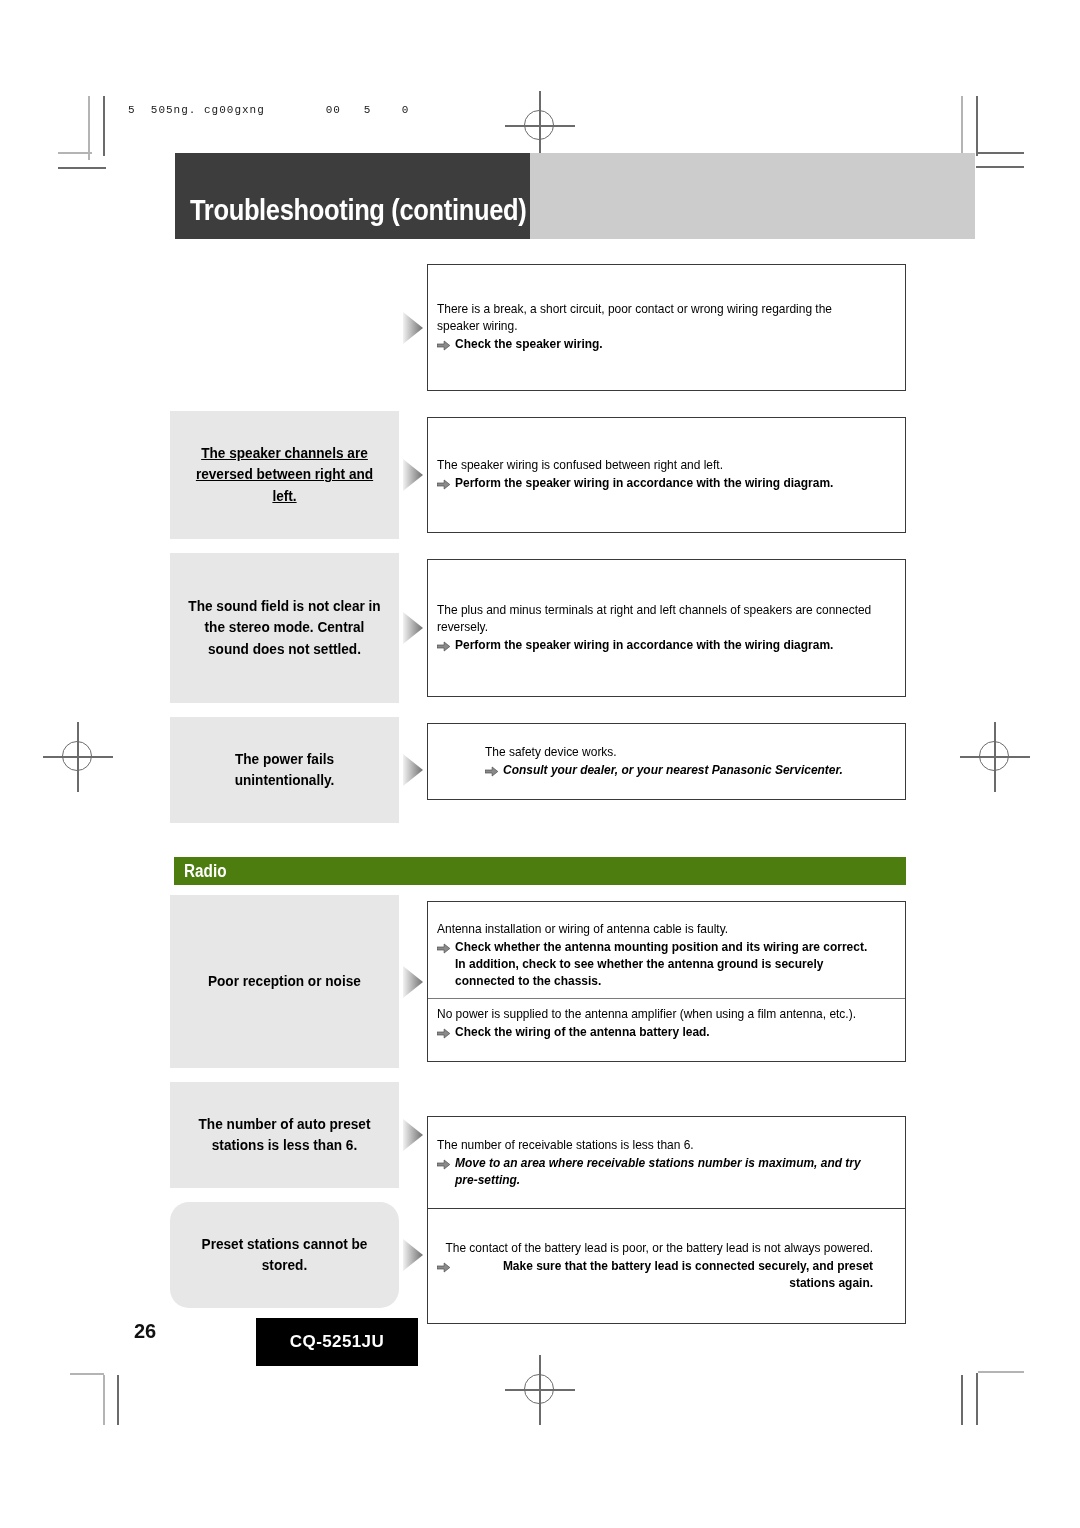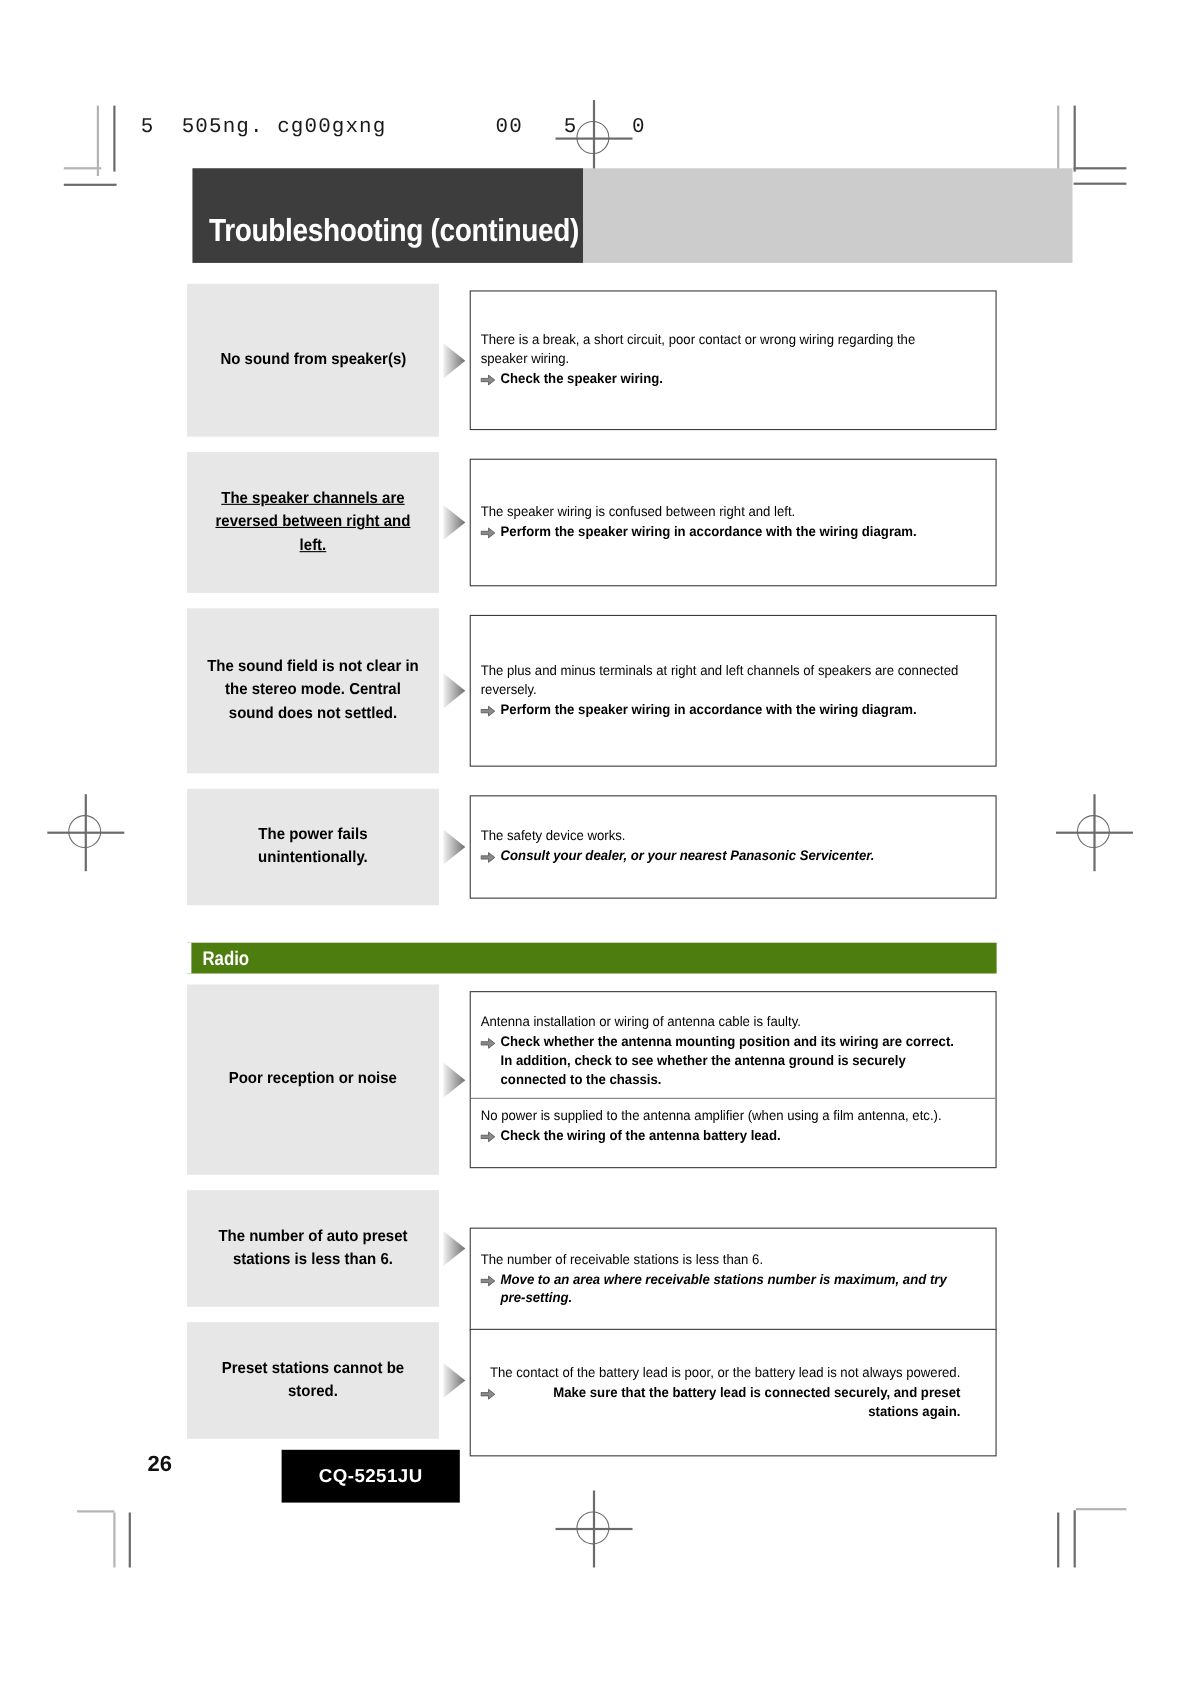--- a/index.html
+++ b/index.html
@@ -39,21 +39,21 @@
     box-sizing: border-box;
     background: transparent;
   }
 
   
   .scan-header {
     position: absolute;
     left: 128px;
     top: 104px;
     font-family: "Liberation Mono", monospace;
-    font-size: 19px;
+    font-size: 11px;
     letter-spacing: 1px;
     color: #1a1a1a;
     white-space: pre;
   }
 
   
   .title-banner {
     position: absolute;
     left: 175px;
     top: 153px;
@@ -239,23 +239,20 @@
 </div>
 
 <div class="scan-header">5  505ng. cg00gxng        00   5    0</div>
 
 <div class="title-banner"></div>
 <div class="title-block"></div>
 <div class="title-text">Troubleshooting (continued)</div>
 
 <div id="content-root">
     <div class="row" style="top: 258px; height: 139px;">
-      <div class="symptom" style="height: 139px;">
-        <div class="txt">No sound from speaker(s)</div>
-      </div>
       <div class="pointer" style="left: 232px; top: 52.5px;">
         <svg width="22" height="34" viewBox="0 0 22 34">
           <defs>
             <linearGradient id="pg" x1="0" y1="0" x2="1" y2="0">
               <stop offset="0%" stop-color="#f2f2f2"></stop>
               <stop offset="45%" stop-color="#b6b6b6"></stop>
               <stop offset="100%" stop-color="#6f6f6f"></stop>
             </linearGradient>
           </defs>
           <path d="M1,1 L21,17 L1,33 Z" fill="url(#pg)"></path>
@@ -329,21 +326,21 @@
           <defs>
             <linearGradient id="pg" x1="0" y1="0" x2="1" y2="0">
               <stop offset="0%" stop-color="#f2f2f2"></stop>
               <stop offset="45%" stop-color="#b6b6b6"></stop>
               <stop offset="100%" stop-color="#6f6f6f"></stop>
             </linearGradient>
           </defs>
           <path d="M1,1 L21,17 L1,33 Z" fill="url(#pg)"></path>
         </svg>
       </div>
-      <div class="causes" style="top: 6px; height: 94px;">
+      <div class="causes" style="top: 6px; height: 77px; padding-left: 48px;">
         <div class="cause-cell">
           <div class="cause">The safety device works.</div>
           <div class="remedy italic"><span class="arrow-ico"><svg width="14" height="11" viewBox="0 0 14 11">
                 <path d="M0,4 L7.5,4 L7.5,1 L13.5,5.5 L7.5,10 L7.5,7 L0,7 Z" fill="#8a8a8a" stroke="#4a4a4a" stroke-width="0.7"></path>
               </svg></span>Consult your dealer, or your nearest Panasonic Servicenter.</div>
         </div>
       </div>
     </div>
     <div class="section-bar" style="top: 857px;">
       <span class="label">Radio</span>
@@ -398,21 +395,21 @@
       <div class="causes" style="top: 6px; height: 94px; margin-top: 28px;">
         <div class="cause-cell">
           <div class="cause">The number of receivable stations is less than 6.</div>
           <div class="remedy italic"><span class="arrow-ico"><svg width="14" height="11" viewBox="0 0 14 11">
                 <path d="M0,4 L7.5,4 L7.5,1 L13.5,5.5 L7.5,10 L7.5,7 L0,7 Z" fill="#8a8a8a" stroke="#4a4a4a" stroke-width="0.7"></path>
               </svg></span>Move to an area where receivable stations number is maximum, and try pre-setting.</div>
         </div>
       </div>
     </div>
     <div class="row" style="top: 1202px; height: 106px;">
-      <div class="symptom" style="height: 106px;">
+      <div class="symptom" style="height: 106px; border-radius: 19px;">
         <div class="txt">Preset stations cannot be stored.</div>
       </div>
       <div class="pointer" style="left: 232px; top: 36px;">
         <svg width="22" height="34" viewBox="0 0 22 34">
           <defs>
             <linearGradient id="pg" x1="0" y1="0" x2="1" y2="0">
               <stop offset="0%" stop-color="#f2f2f2"></stop>
               <stop offset="45%" stop-color="#b6b6b6"></stop>
               <stop offset="100%" stop-color="#6f6f6f"></stop>
             </linearGradient>

